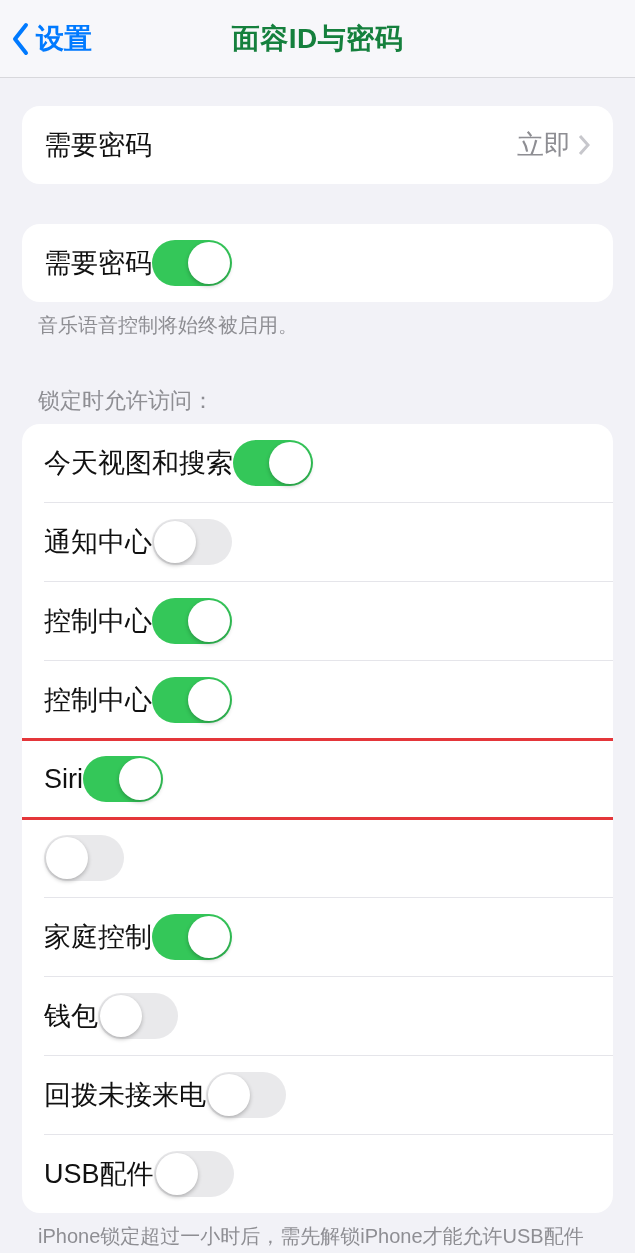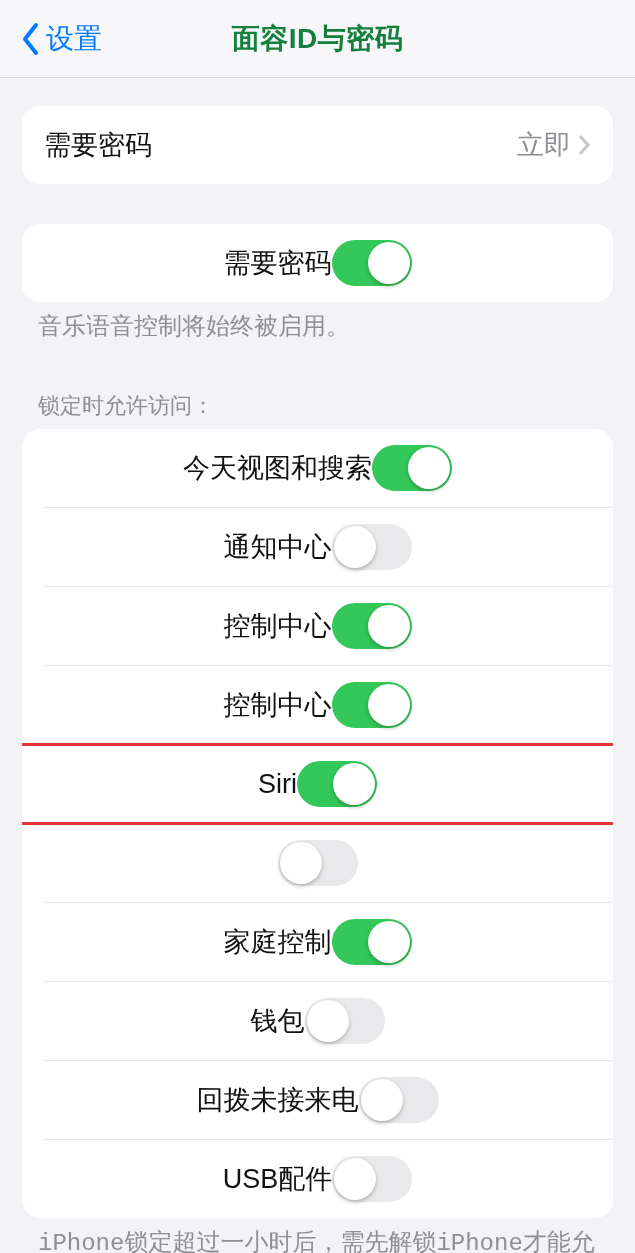--- a/index.html
+++ b/index.html
@@ -1,31 +1,31 @@
 <!DOCTYPE html>
 <html><head>
   <meta charset="utf-8">
   <style>
     * { box-sizing: border-box; margin: 0; padding: 0; }
     html, body { width: 635px; font-family: -apple-system, "Helvetica Neue", Arial, sans-serif; background: #f2f2f7; color: #111; }
     
     .nav { position: relative; height: 78px; display: flex; align-items: center; justify-content: center; border-bottom: 1px solid #d8d8dc; background: #f7f7fa; }
-    .nav .back { position: absolute; left: 20px; top: 0; bottom: 0; display: flex; align-items: center; gap: 4px; color: #007aff; font-size: 28px; }
+    .nav .back { position: absolute; left: 10px; top: 0; bottom: 0; display: flex; align-items: center; gap: 4px; color: #007aff; font-size: 28px; font-weight: bold; }
     .nav .back svg { width: 22px; height: 34px; }
     .nav .title { font-size: 28px; font-weight: 700; color: #15803d; letter-spacing: 0.5px; }
     
     .content { padding: 0 0 24px 0; }
     .group { margin: 28px 22px 0 22px; background: #fff; border-radius: 18px; overflow: hidden; }
-    .cell { display: flex; align-items: center; justify-content: center; min-height: 78px; padding: 0 22px; }
+    .cell { display: flex; align-items: center; justify-content: flex-start; min-height: 78px; padding: 0 22px; }
     .sep { height: 1px; background: #e5e5ea; margin-left: 22px; }
     .cell .label { font-size: 27px; color: #111; }
     .cell .value { font-size: 27px; color: #8e8e93; margin-left: auto; padding-right: 6px; }
     .chev { width: 14px; height: 22px; flex: none; }
     .chev path { stroke: #c7c7cc; stroke-width: 3; fill: none; }
-    .footer-note { margin: 10px 38px 0 38px; font-size: 24px; color: #8e8e93; line-height: 1.35; font-family: Liberation Mono, monospace; }
+    .footer-note { margin: 10px 38px 0 38px; font-size: 20px; color: #8e8e93; line-height: 1.35; }
     .section-header { margin: 47px 38px 8px 38px; font-size: 22px; color: #8e8e93; }
     
     .switch { position: relative; width: 80px; height: 46px; border-radius: 46px; background: #e9e9eb; flex: none; }
     .switch .knob { position: absolute; top: 2px; left: 2px; width: 42px; height: 42px; border-radius: 50%; background: #fff; box-shadow: 0 2px 4px rgba(0,0,0,0.25); transition: none; }
     .switch.on { background: #34c759; }
     .switch.on .knob { left: auto; right: 2px; }
     
     .hl { position: relative; }
     .hl::after { content:""; position:absolute; left:-3px; right:-3px; top:-3px; bottom:-3px; border:3px solid #e4363a; pointer-events:none; }
     .group.hl::after { border-radius: 0; }

